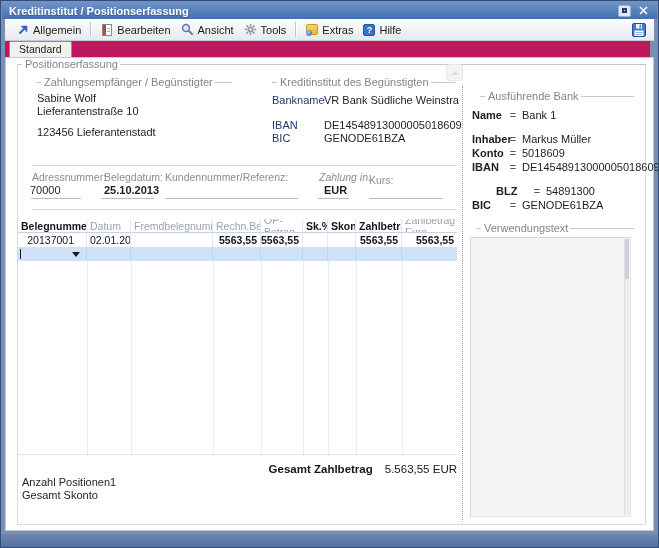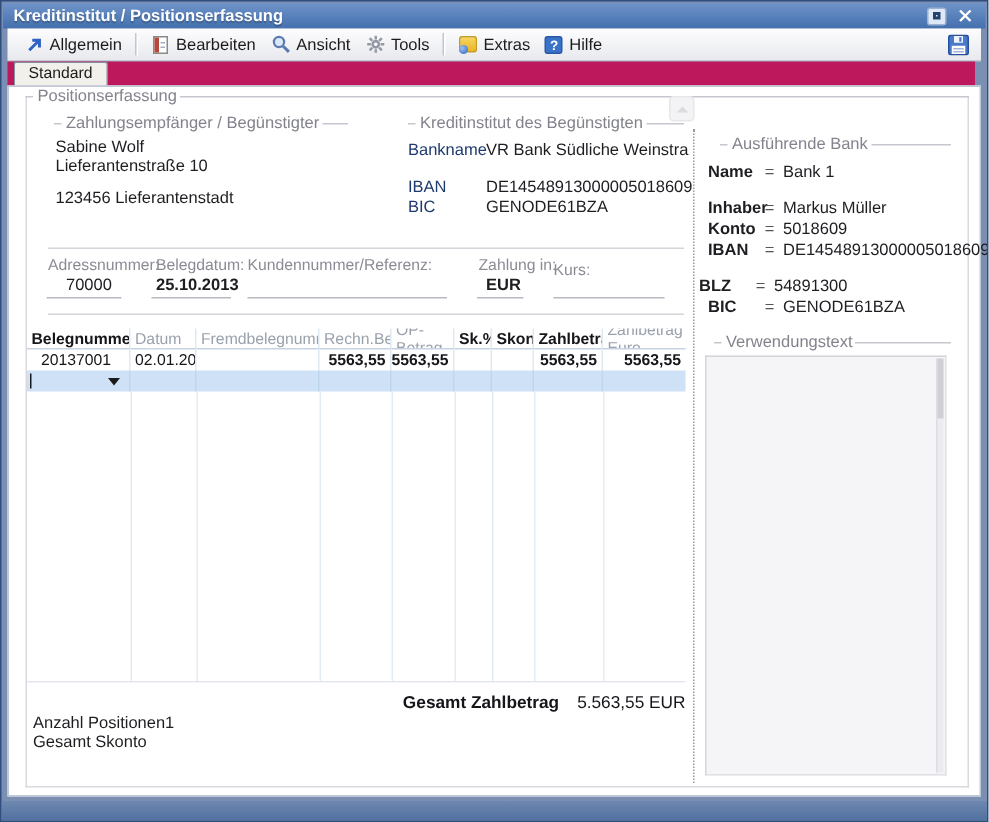--- a/index.html
+++ b/index.html
@@ -212,24 +212,24 @@
       <div class="abs lbl-navy" style="left:254px;top:55px;">IBAN</div>
       <div class="abs txt" style="left:306px;top:55px;">DE14548913000005018609</div>
       <div class="abs lbl-navy" style="left:254px;top:68px;">BIC</div>
       <div class="abs txt" style="left:306px;top:68px;">GENODE61BZA</div>
 
       <div class="abs" style="left:14px;top:101px;width:424px;height:1px;background:#d4d4da;"></div>
 
       <div class="abs lbl-gray" style="left:14px;top:107px;">Adressnummer:</div>
       <div class="abs lbl-gray" style="left:86px;top:107px;">Belegdatum:</div>
       <div class="abs lbl-gray" style="left:147px;top:107px;">Kundennummer/Referenz:</div>
-      <div class="abs lbl-gray" style="left:301px;top:107px;">Zahlung in:</div>
+      <div class="abs lbl-gray" style="left:301px;top:107px;font-style:italic;">Zahlung in:</div>
       <div class="abs lbl-gray" style="left:351px;top:110px;">Kurs:</div>
 
-      <div class="abs txt" style="left:26px;top:120px;">70000</div>
+      <div class="abs txt" style="left:12px;top:120px;">70000</div>
       <div class="abs txt b" style="left:86px;top:120px;">25.10.2013</div>
       <div class="abs txt" style="left:147px;top:120px;"></div>
       <div class="abs txt b" style="left:306px;top:120px;">EUR</div>
       <div class="abs txt" style="left:351px;top:120px;"></div>
 
       <div class="underline" style="left:13px;top:134px;width:50px;"></div>
       <div class="underline" style="left:83px;top:134px;width:53px;"></div>
       <div class="underline" style="left:147px;top:134px;width:133px;"></div>
       <div class="underline" style="left:300px;top:134px;width:31px;"></div>
       <div class="underline" style="left:351px;top:134px;width:74px;"></div>
@@ -318,21 +318,21 @@
       <div class="exec-row" style="left:454px;top:83px;">
         <span class="el">Konto</span>
         <span class="eq">=</span>
         <span class="ev">5018609</span>
       </div>
       <div class="exec-row" style="left:454px;top:97px;">
         <span class="el">IBAN</span>
         <span class="eq">=</span>
         <span class="ev">DE14548913000005018609</span>
       </div>
-      <div class="exec-row" style="left:432px;top:121px;padding-left:16px;">
+      <div class="exec-row" style="left:462px;top:121px;padding-left:16px;">
         <span class="el">BLZ</span>
         <span class="eq">=</span>
         <span class="ev">54891300</span>
       </div>
       <div class="exec-row" style="left:454px;top:135px;">
         <span class="el">BIC</span>
         <span class="eq">=</span>
         <span class="ev">GENODE61BZA</span>
       </div>
 

